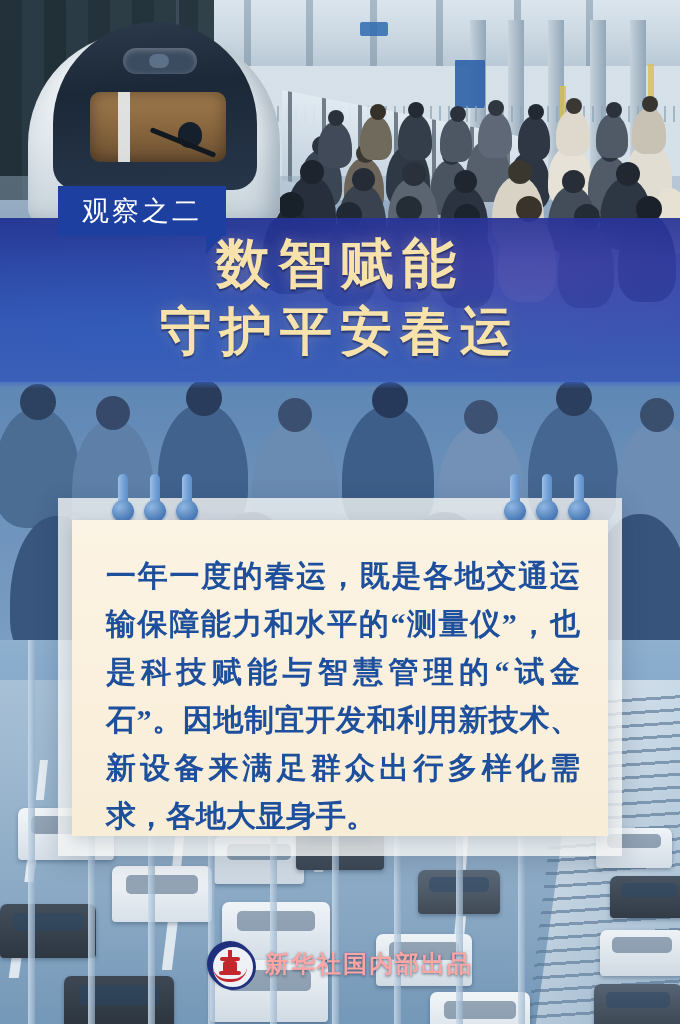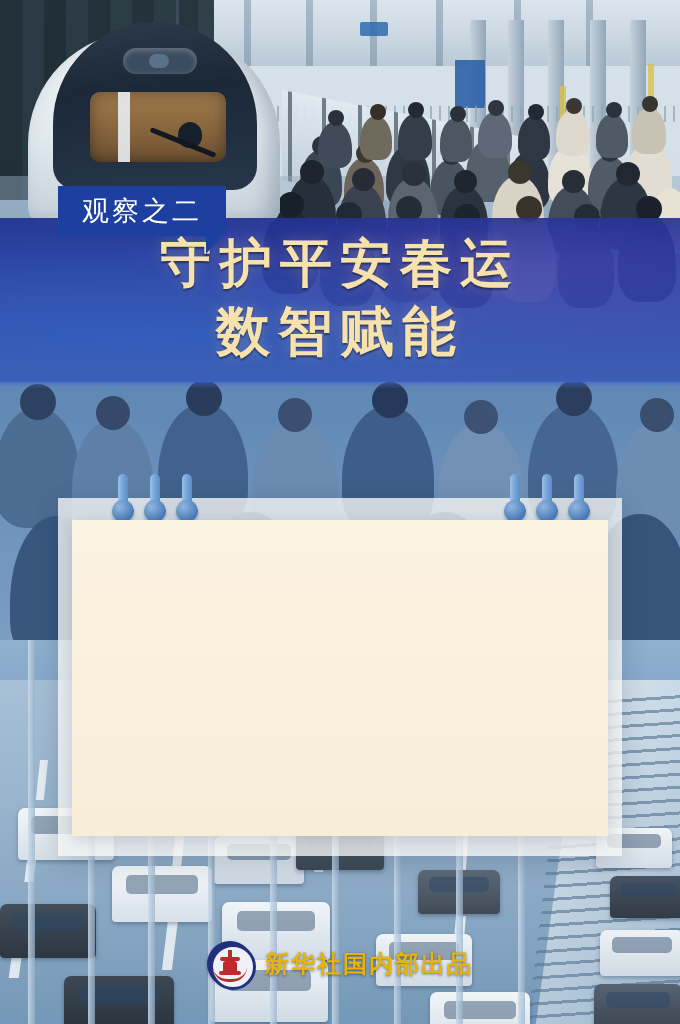--- a/index.html
+++ b/index.html
@@ -353,21 +353,21 @@
   .xinhua-logo .arc {
     position: absolute; left: 6px; bottom: 5px; width: 34px; height: 12px;
     border-bottom: 3px solid #c1272d;
     border-radius: 0 0 18px 18px;
   }
   .footer-text {
     font-family: "Liberation Sans", "DejaVu Sans", sans-serif;
     font-weight: 700;
     font-size: 24px;
     letter-spacing: 2px;
-    color: #eab308;
+    color: #fca5a5;
     text-shadow: 0 1px 3px rgba(10,30,60,.6);
     white-space: nowrap;
     text-align: right;
   }
 </style>
 </head>
 <body>
 
 <div class="poster">
 
@@ -566,22 +566,22 @@
     <div class="pole" style="left:332px;"></div>
     <div class="pole" style="left:394px;"></div>
     <div class="pole" style="left:456px;"></div>
     <div class="pole" style="left:518px;"></div>
   </div>
 
   <div class="band"></div>
   <div class="band-haze"></div>
 
   <div class="title-wrap">
+    <div class="title-line l1">数智赋能</div>
     <div class="title-line l2">守护平安春运</div>
-    <div class="title-line l1">数智赋能</div>
   </div>
 
   <div class="obs-bubble">
     <span class="obs-text">观察之二</span>
   </div>
   <div class="obs-tail"></div>
 
 
   <div class="card-outer"></div>
 
@@ -604,20 +604,21 @@
   <div class="pin" style="left:540px;top:474px;">
       <span class="stem"></span>
       <span class="knob"></span>
     </div>
   <div class="pin" style="left:572px;top:474px;">
       <span class="stem"></span>
       <span class="knob"></span>
     </div>
 
   <div class="card-inner"></div>
+  <div class="body-text">一年一度的春运，既是各地交通运输保障能力和水平的“测量仪”，也是科技赋能与智慧管理的“试金石”。因地制宜开发和利用新技术、新设备来满足群众出行多样化需求，各地大显身手。</div>
 
   <div class="footer">
     <div class="xinhua-logo">
       <div class="ring"></div>
       <div class="emblem">
         <i class="e1"></i>
           <i class="e2"></i>
           <i class="e3"></i>
           <i class="e4"></i>
       </div>

